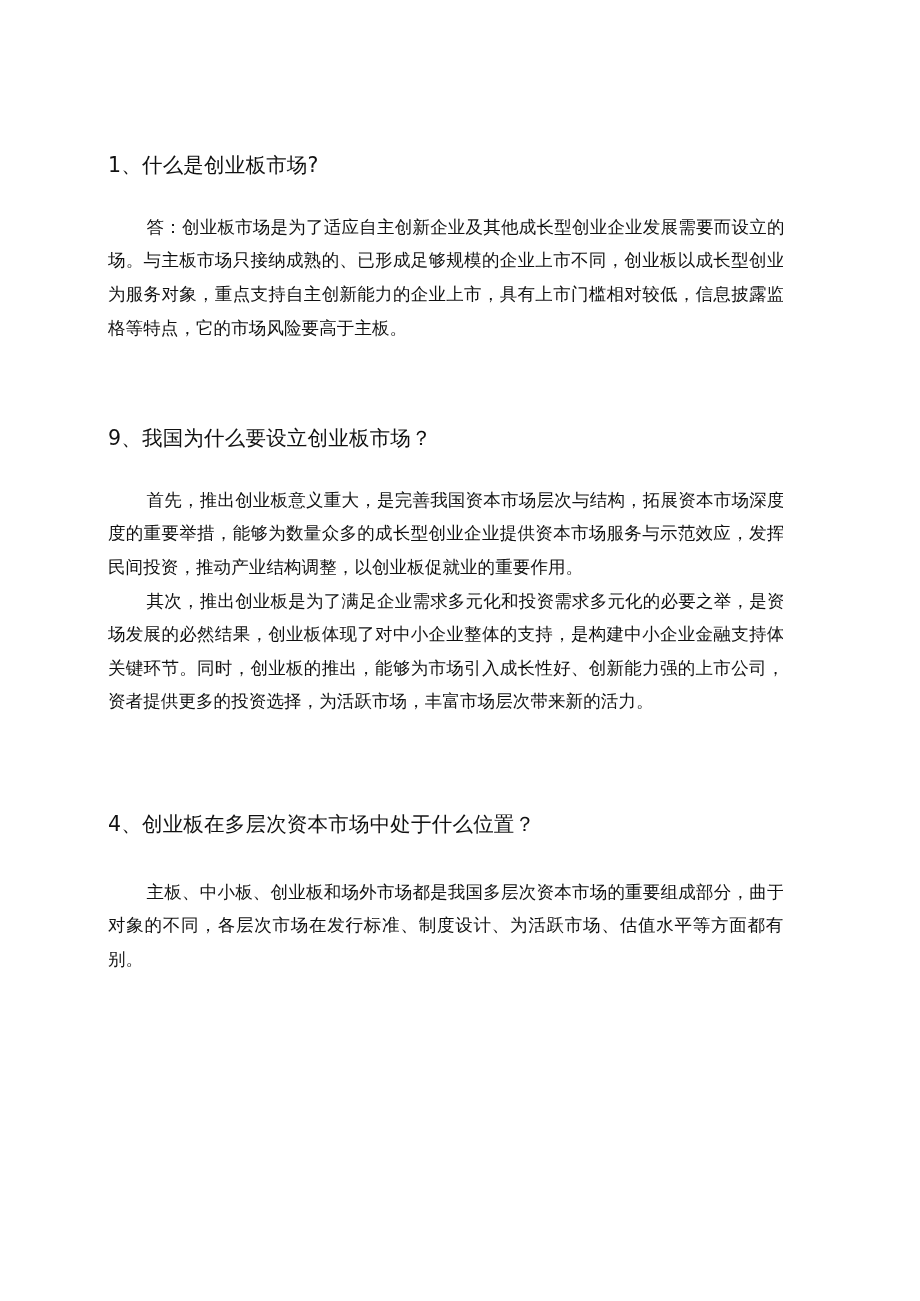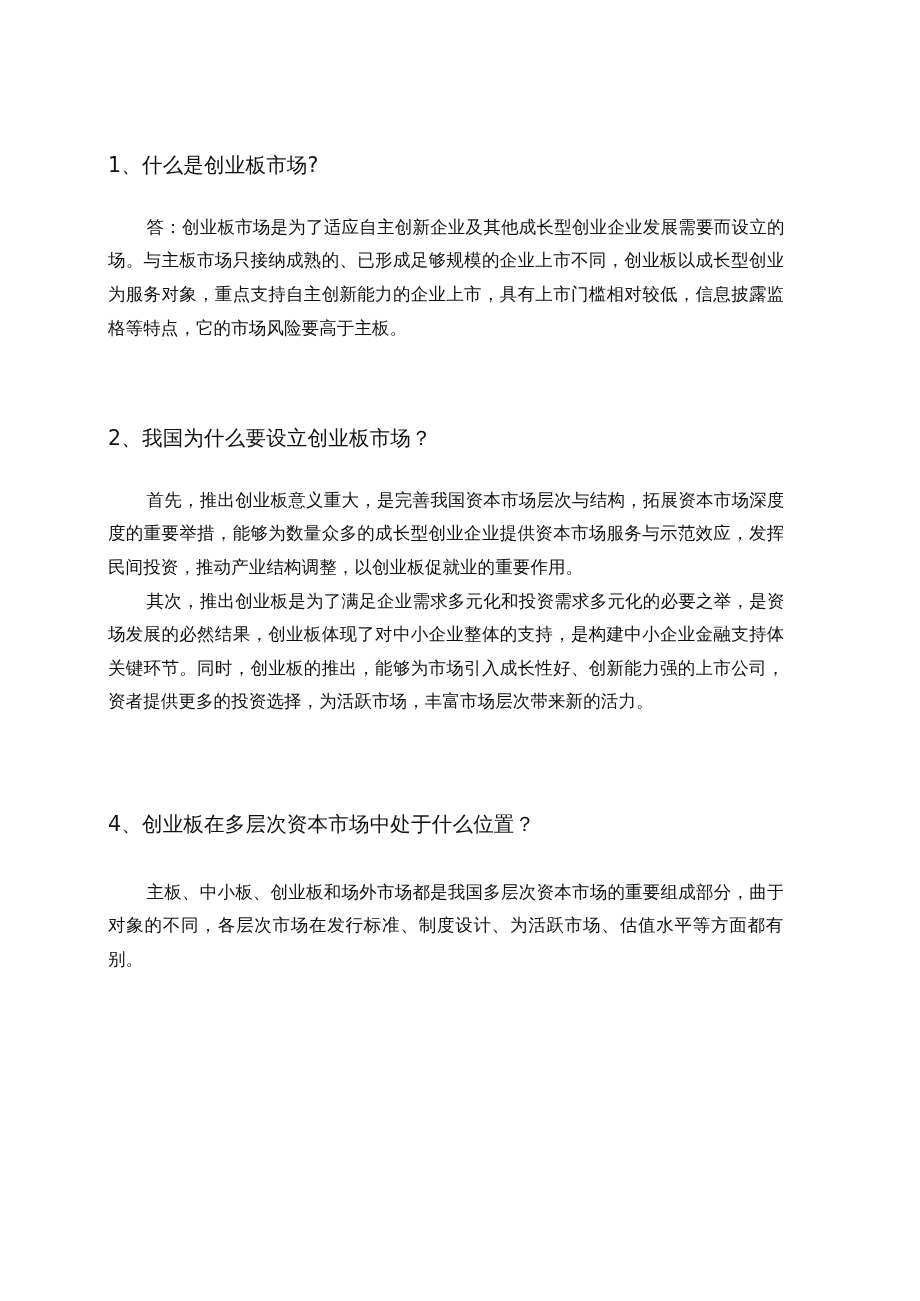--- a/index.html
+++ b/index.html
@@ -67,21 +67,21 @@
 
     <div class="block">
       <h2 class="q">1、什么是创业板市场?</h2>
       <div class="gap-after-q"></div>
       <p class="answer indent">答：创业板市场是为了适应自主创新企业及其他成长型创业企业发展需要而设立的新市场。与主板市场只接纳成熟的、已形成足够规模的企业上市不同，创业板以成长型创业企业为服务对象，重点支持自主创新能力的企业上市，具有上市门槛相对较低，信息披露监管严格等特点，它的市场风险要高于主板。</p>
     </div>
 
     <div class="gap-block-1"></div>
 
     <div class="block">
-      <h2 class="q">2、我国为什么要设立创业板市场？</h2>
+      <h2 class="q">9、我国为什么要设立创业板市场？</h2>
       <div class="gap-after-q"></div>
       <p class="answer indent">首先，推出创业板意义重大，是完善我国资本市场层次与结构，拓展资本市场深度与广度的重要举措，能够为数量众多的成长型创业企业提供资本市场服务与示范效应，发挥拉动民间投资，推动产业结构调整，以创业板促就业的重要作用。</p>
       <p class="answer indent">其次，推出创业板是为了满足企业需求多元化和投资需求多元化的必要之举，是资本市场发展的必然结果，创业板体现了对中小企业整体的支持，是构建中小企业金融支持体系的关键环节。同时，创业板的推出，能够为市场引入成长性好、创新能力强的上市公司，为投资者提供更多的投资选择，为活跃市场，丰富市场层次带来新的活力。</p>
     </div>
 
     <div class="gap-block-2"></div>
 
     <div class="block">
       <h2 class="q">4、创业板在多层次资本市场中处于什么位置？</h2>
       <div class="gap-q3"></div>

